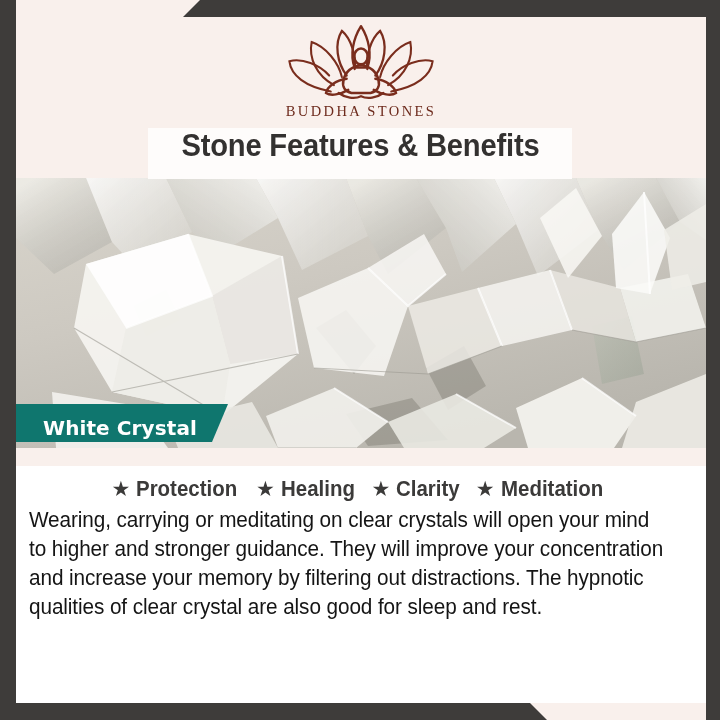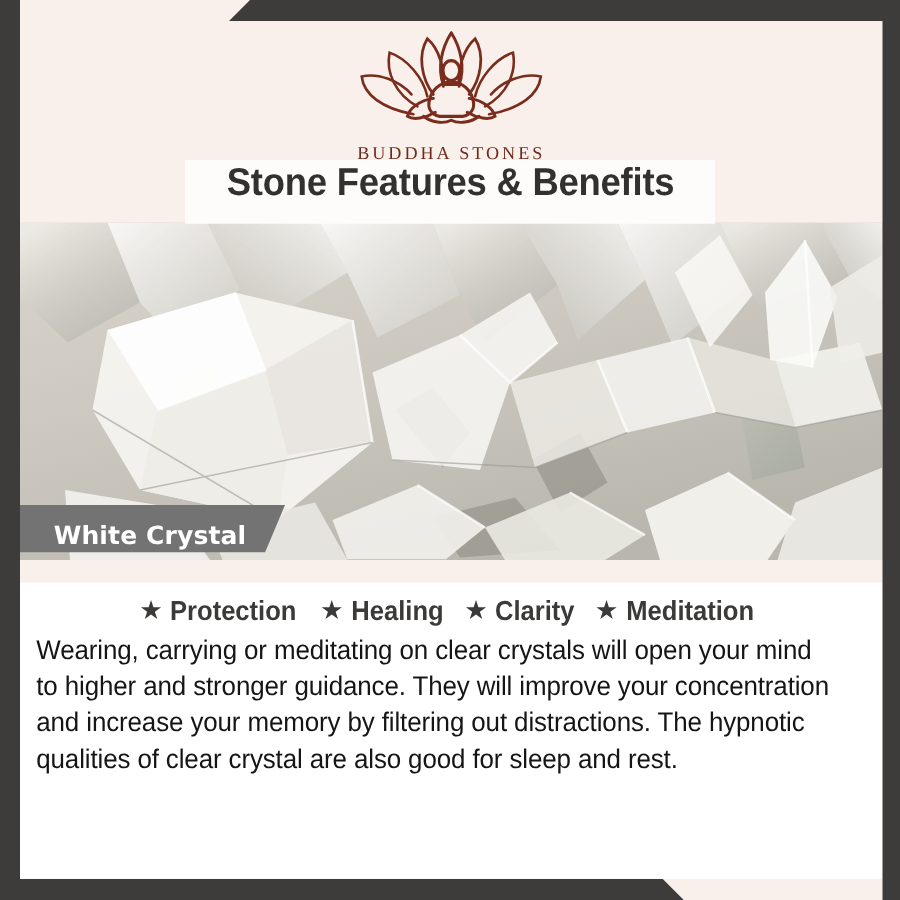--- a/index.html
+++ b/index.html
@@ -77,21 +77,21 @@
     display: flex;
     flex-direction: column;
     align-items: center;
   }
   .logo-mark {
     width: 160px;
     height: 78px;
     display: block;
   }
   .brand-name {
-    margin-top: 14px;
+    margin-top: 2px;
     font-family: "Liberation Serif", serif;
     font-size: 14.5px;
     letter-spacing: 2.4px;
     color: #6d2a1c;
     font-weight: 400;
   }
 
   
   .title-banner {
     position: absolute;
@@ -127,21 +127,21 @@
     z-index: 1;
   }
   .photo svg { display: block; width: 100%; height: 100%; }
 
   .stone-label {
     position: absolute;
     left: 16px;
     top: 404px;
     width: 212px;
     height: 48px;
-    background: #737373;
+    background: #0f766e;
     display: flex;
     align-items: center;
     z-index: 5;
     clip-path: polygon(0 0, 212px 0, 196px 38px, 0 38px);
   }
   .stone-label-text {
     padding-left: 27px;
     color: #ffffff;
     font-weight: 700;
     font-size: 20px;

